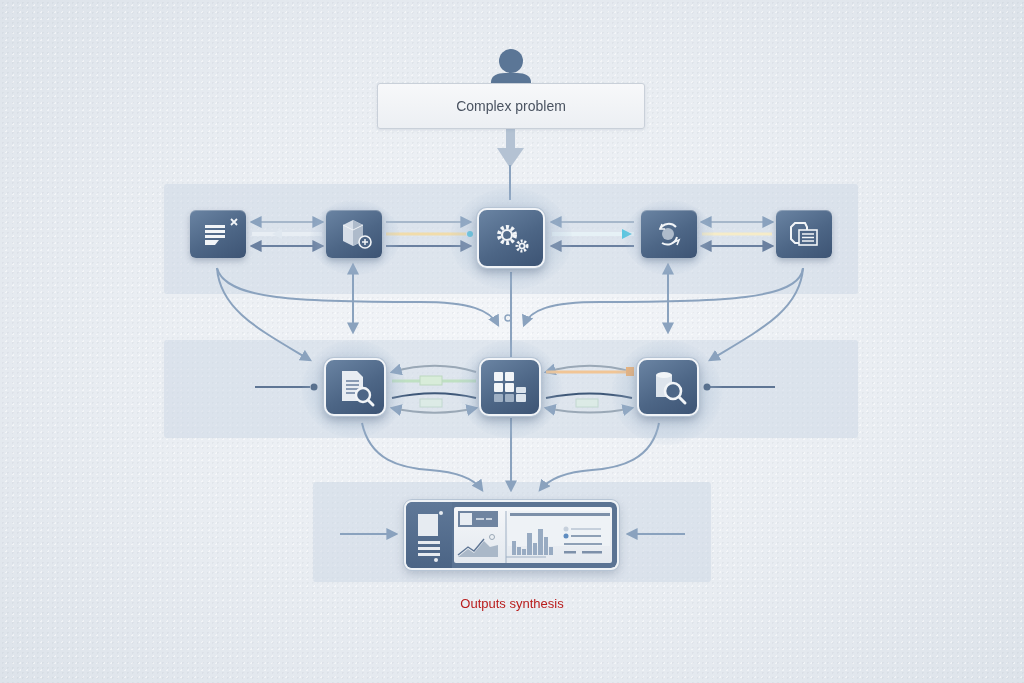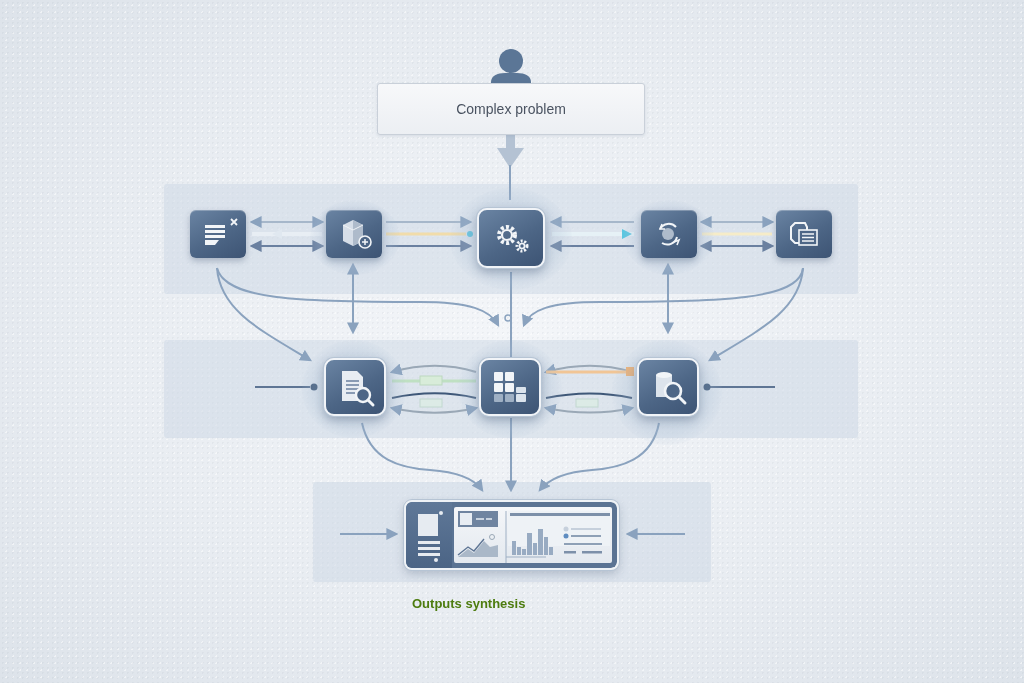--- a/index.html
+++ b/index.html
@@ -23,21 +23,21 @@
       background: rgba(205, 217, 230, 0.55);
       border-radius: 3px;
     }
     #band-top { left: 164px; top: 184px; width: 694px; height: 110px; }
     #band-mid { left: 164px; top: 340px; width: 694px; height: 98px; }
     #band-out { left: 313px; top: 482px; width: 398px; height: 100px; }
 
     svg.wires { position: absolute; left: 0; top: 0; width: 1024px; height: 683px; }
 
     .problem-box {
-      position: absolute; left: 377px; top: 83px; width: 268px; height: 52px;
+      position: absolute; left: 377px; top: 83px; width: 268px; height: 46px;
       background: linear-gradient(#f7f8fa, #eceff3);
       border: 1px solid #c9d0d9; border-radius: 3px;
       box-shadow: 0 1px 3px rgba(90,110,135,0.15);
       display: flex; align-items: center; justify-content: center;
       color: #4a5361; font-size: 14px;
     }
     .person {
       position: absolute; left: 485px; top: 46px; width: 52px; height: 52px;
     }
 
@@ -66,21 +66,21 @@
       border: 2px solid #eef2f6;
       box-shadow: 0 0 0 1px #b6c4d4, 0 4px 10px rgba(50,70,100,0.25);
       overflow: hidden;
     }
     .dash-frame { position: absolute; inset: 0; background: #5a7393; border-radius: 6px; }
     .dash-side { position: absolute; left: 0; top: 0; width: 46px; height: 100%; background: linear-gradient(#5f7898, #4b6485); }
     .dash-main { position: absolute; left: 48px; top: 5px; right: 5px; bottom: 5px; background: linear-gradient(#f4f6f9, #e4e9ef); border-radius: 2px; }
 
     .caption {
       position: absolute; left: 412px; top: 596px; width: 200px;
-      text-align: left; color: #4d7c0f; font-size: 13px; font-weight: bold;
+      text-align: center; color: #b91c1c; font-size: 13px;
     }
   </style>
 </head>
 <body>
 
 <div class="noise"></div>
 
 <div class="band" id="band-top"></div>
 <div class="band" id="band-mid"></div>
 <div class="band" id="band-out"></div>

